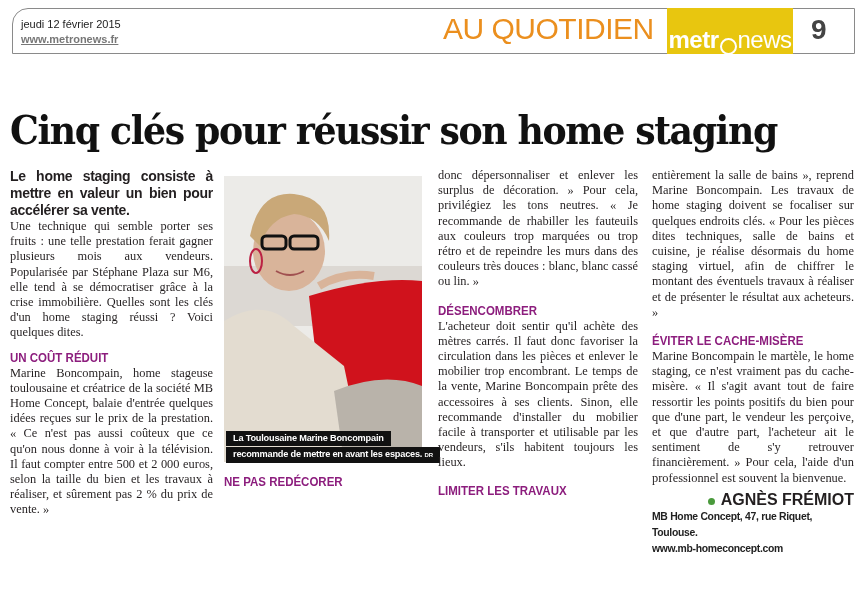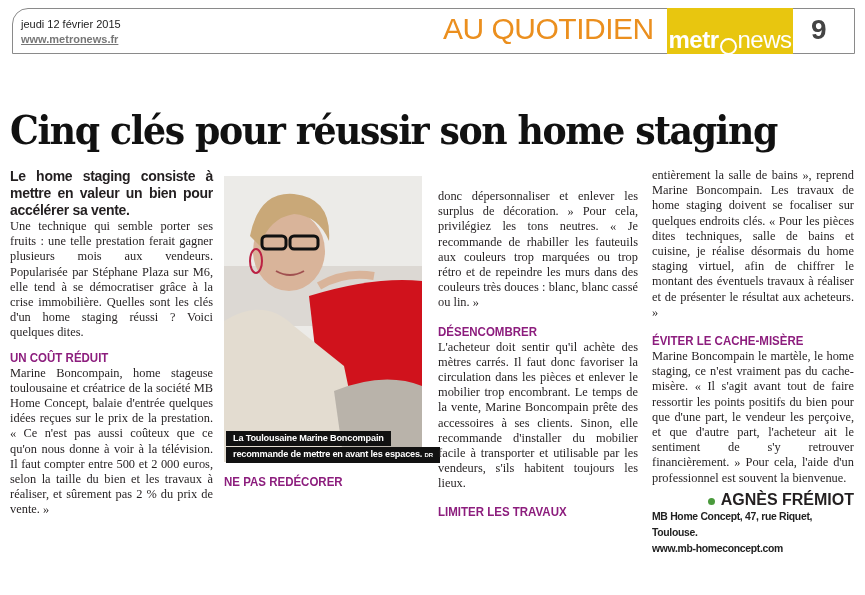--- a/index.html
+++ b/index.html
@@ -79,21 +79,21 @@
 </div>
 <div class="caption">
   <span class="cap">La Toulousaine Marine Boncompain</span><br>
   <span class="cap"><span>recommande de mettre en avant les espaces.</span> <span class="credit">DR</span></span>
 </div>
 
 <div class="col" style="left:224px; top:470px; width:198px;">
   <div class="subhead" style="margin-top:5px;">NE PAS REDÉCORER</div>
 </div>
 
-<div class="col" style="left:438px; top:168px; width:200px;margin-top:21px;">
+<div class="col" style="left:438px; top:168px; width:200px;">
   <p>donc dépersonnaliser et enlever les surplus de décoration. » Pour cela, privilégiez les tons neutres. « Je recommande de rhabiller les fauteuils aux couleurs trop marquées ou trop rétro et de repeindre les murs dans des couleurs très douces : blanc, blanc cassé ou lin. »</p>
   <div class="subhead" style="margin-top:14px;">DÉSENCOMBRER</div>
   <p>L'acheteur doit sentir qu'il achète des mètres carrés. Il faut donc favoriser la circulation dans les pièces et enlever le mobilier trop encombrant. Le temps de la vente, Marine Boncompain prête des accessoires à ses clients. Sinon, elle recommande d'installer du mobilier facile à transporter et utilisable par les vendeurs, s'ils habitent toujours les lieux.</p>
   <div class="subhead" style="margin-top:13px;">LIMITER LES TRAVAUX</div>
 </div>
 
 <div class="col" style="left:652px; top:168px; width:202px;">
   <p>entièrement la salle de bains », reprend Marine Boncompain. Les travaux de home staging doivent se focaliser sur quelques endroits clés. « Pour les pièces dites techniques, salle de bains et cuisine, je réalise désormais du home staging virtuel, afin de chiffrer le montant des éventuels travaux à réaliser et de présenter le résultat aux acheteurs. »</p>
   <div class="subhead" style="margin-top:14px;">ÉVITER LE CACHE-MISÈRE</div>
   <p>Marine Boncompain le martèle, le home staging, ce n'est vraiment pas du cache-misère. « Il s'agit avant tout de faire ressortir les points positifs du bien pour que d'une part, le vendeur les perçoive, et que d'autre part, l'acheteur ait le sentiment de s'y retrouver financièrement. » Pour cela, l'aide d'un professionnel est souvent la bienvenue.</p>

